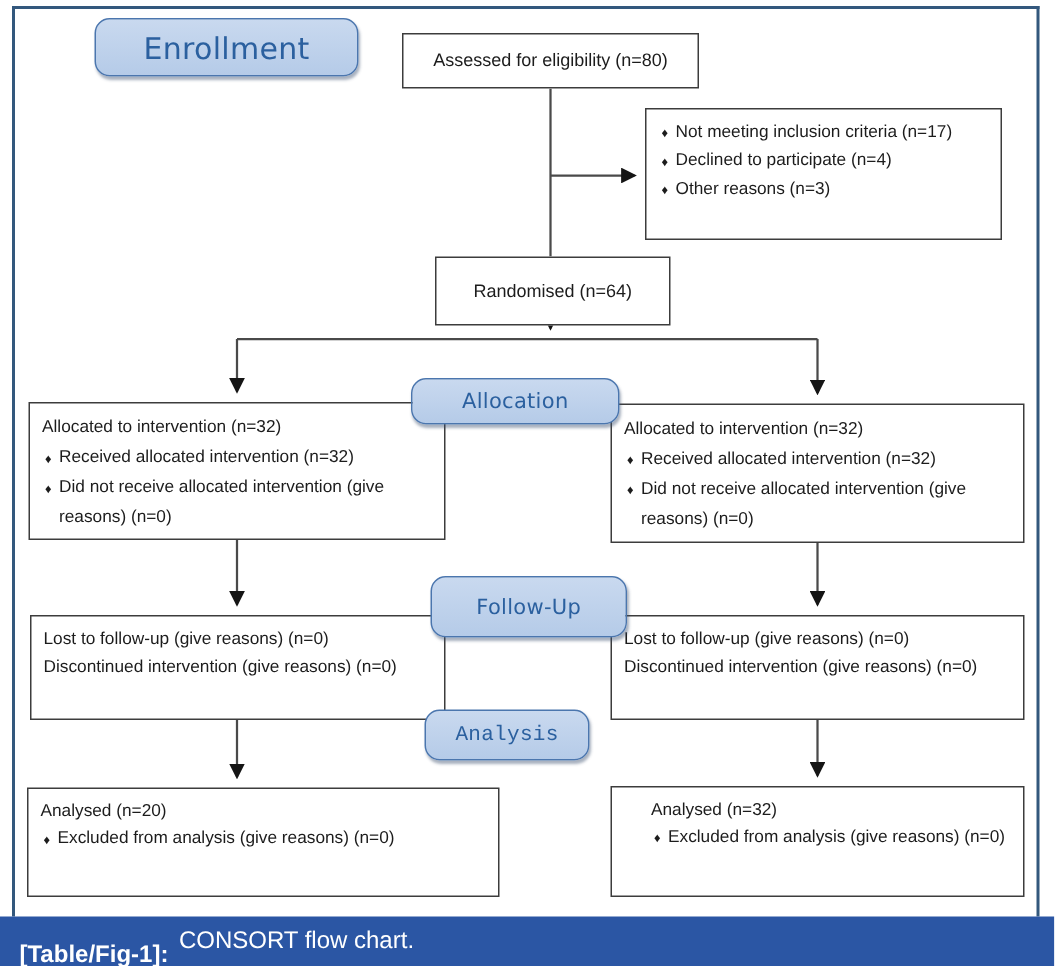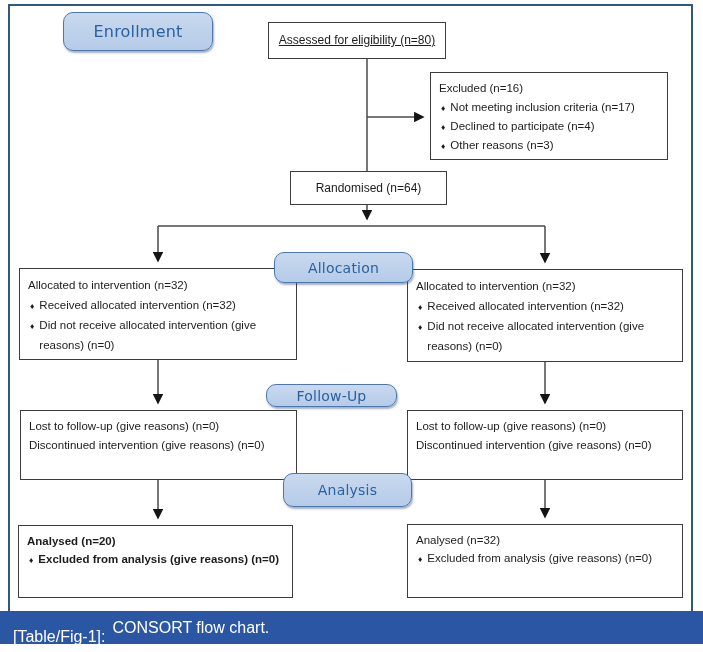--- a/index.html
+++ b/index.html
@@ -37,44 +37,44 @@
   .stage{
     position:absolute;display:flex;align-items:center;justify-content:center;
     background:linear-gradient(180deg,var(--stage-fill-top),var(--stage-fill));
     border:1.6px solid var(--stage-border);border-radius:10px;box-sizing:border-box;
     color:var(--stage-text);
     font-family:"DejaVu Sans","Liberation Sans",sans-serif;
     font-size:14px;font-weight:500;letter-spacing:0.2px;
     box-shadow:1px 2px 2px rgba(60,80,110,0.45);
     z-index:5;
   }
-  #stage-enrollment{left:63px;top:12px;width:150px;height:39px;font-size:16px;}
+  #stage-enrollment{left:63px;top:12px;width:176px;height:39px;font-size:20px;}
   #stage-allocation{left:274px;top:252px;width:139px;height:31px;}
-  #stage-followup{left:266px;top:384px;width:131px;height:23px;}
-  #stage-analysis{left:283px;top:473px;width:129px;height:34px;}
-
-  #box-assessed{left:268px;top:22px;width:178px;height:37px;text-decoration:underline;}
+  #stage-followup{left:287px;top:384px;width:131px;height:41px;}
+  #stage-analysis{left:283px;top:473px;width:110px;height:34px;font-family:Liberation Mono, monospace;}
+
+  #box-assessed{left:268px;top:22px;width:198px;height:37px;}
   #box-excluded{left:430px;top:72px;width:238px;height:88px;}
-  #box-randomised{left:290px;top:171px;width:157px;height:34px;}
+  #box-randomised{left:290px;top:171px;width:157px;height:46px;}
   #box-alloc-left{left:19px;top:268px;width:278px;height:92px;line-height:20px;}
   #box-alloc-right{left:407px;top:269px;width:276px;height:93px;line-height:20px;}
   #box-fu-left{left:20px;top:410px;width:277px;height:70px;}
   #box-fu-right{left:407px;top:410px;width:276px;height:70px;}
-  #box-an-left{left:18px;top:525px;width:275px;height:73px;line-height:18px;font-weight:bold;}
-  #box-an-right{left:407px;top:524px;width:276px;height:74px;line-height:18px;}
+  #box-an-left{left:18px;top:525px;width:315px;height:73px;line-height:18px;}
+  #box-an-right{left:407px;top:524px;width:276px;height:74px;line-height:18px;padding-left:18px;}
 
   .fu-line2{}
 
   #caption-bar{
     position:absolute;left:0;top:611px;width:703px;height:33px;
     background:var(--caption-bar);color:#ffffff;
     display:flex;align-items:center;padding-left:13px;box-sizing:border-box;
     font-size:16px;
   }
-  #caption-bar .cap-label{font-weight:normal;margin-right:7px;margin-top:18px;}
+  #caption-bar .cap-label{font-weight:bold;margin-right:7px;margin-top:18px;}
 </style>
 </head>
 <body>
 
 <div id="canvas">
 
   <div id="frame"></div>
 
   <svg id="connectors" viewBox="0 0 703 652" xmlns="http://www.w3.org/2000/svg">
     <defs>
@@ -108,21 +108,20 @@
   <div class="stage" id="stage-analysis">
     <span>Analysis</span>
   </div>
 
   <div class="fbox center" id="box-assessed">
     <span>Assessed for eligibility (n=80)</span>
   </div>
 
   <div class="fbox" id="box-excluded">
     <div class="inner">
-      <div>Excluded (n=16)</div>
       <div class="li">
         <span class="blt">♦</span>
         <span class="txt">Not meeting inclusion criteria (n=17)</span>
       </div>
       <div class="li">
         <span class="blt">♦</span>
         <span class="txt">Declined to participate (n=4)</span>
       </div>
       <div class="li">
         <span class="blt">♦</span>

